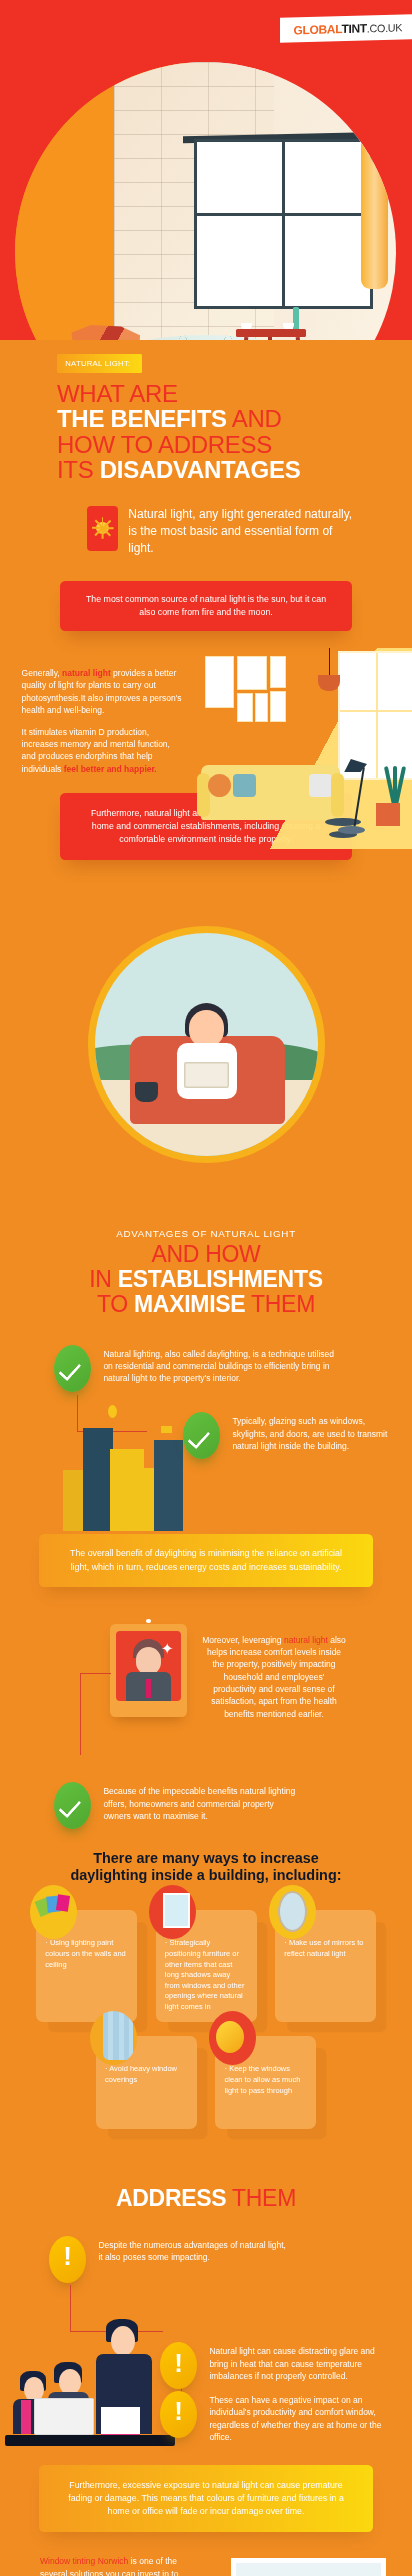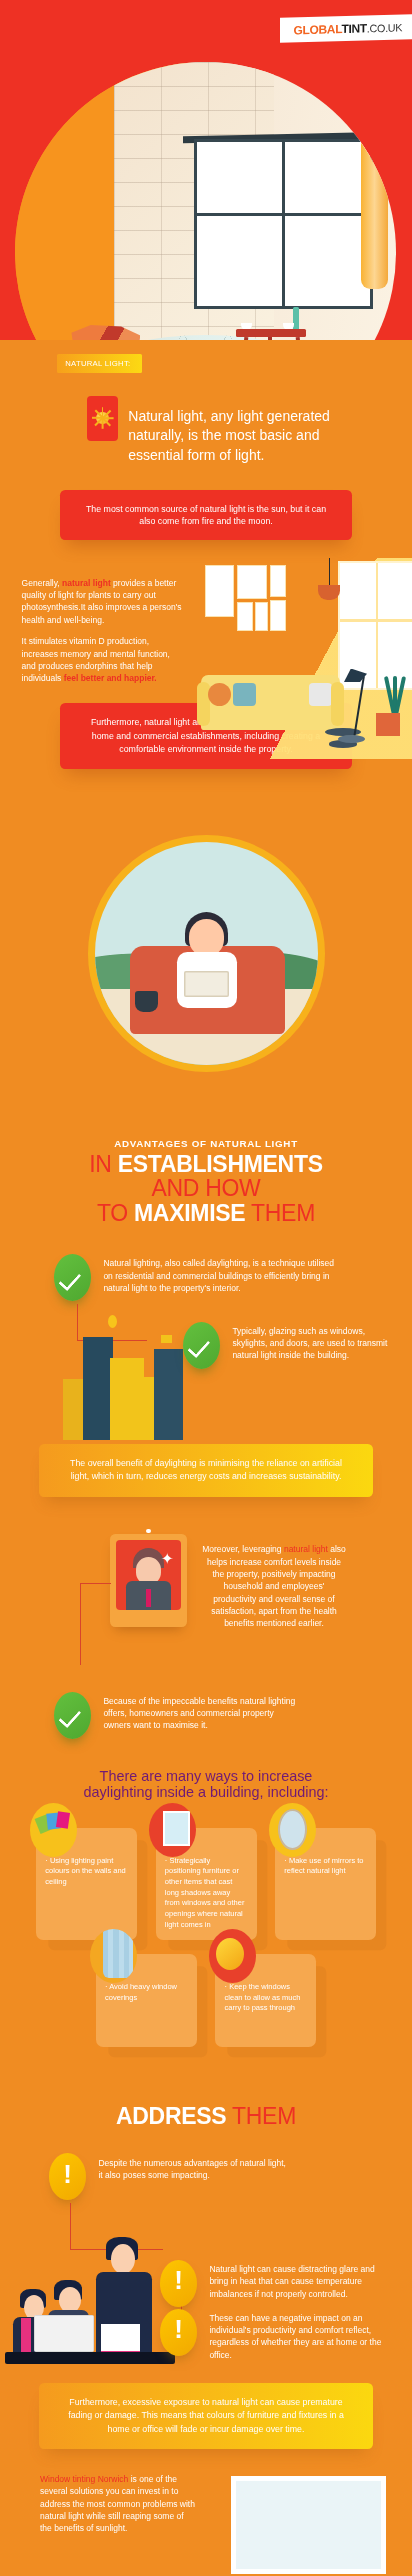--- a/index.html
+++ b/index.html
@@ -124,21 +124,21 @@
   .intro-row { display:flex; gap:10.3px; margin: 23px 0 0 87px; align-items:flex-start; width: 268px;}
   .sun-badge {
     flex:0 0 auto; width:31px; height:45px; background:#EE3124; border-radius:4.1px;
     display:flex; align-items:center; justify-content:center;
   }
   .sun-glyph { width:21.6px; height:21.6px; position:relative; }
   .sun-glyph .core { position:absolute; left:4.6px; top:4.6px; width:12.4px; height:12.4px; border-radius:50%;
      background: radial-gradient(circle at 35% 35%, #FFE15A, #F5A623); }
   .sun-glyph .ray { position:absolute; left:50%; top:50%; width:1.5px; height:10.8px; margin-left:-0.8px;
      background:#F7B21B; transform-origin: 0.8px 0; }
-  .intro-text { color:#fff; font-size:14px; line-height:1.42;margin-top:11px; }
+  .intro-text { color:#fff; font-size:12px; line-height:1.42; }
 
   
   .red-banner {
     margin: 24px auto 0; width: 292px; background:#EE3124; color:#fff;
     border-radius: 5.2px; padding: 12.4px 20.6px; text-align:center;
     font-size:8.8px; line-height:1.45;
     box-shadow: 0 11.3px 17.5px -6.2px rgba(150,50,10,.33);
   }
 
   
@@ -203,21 +203,21 @@
   .rc-person-head{position:absolute;left:50%;top:77px;margin-left:-17.5px;width:35px;height:38px;
      border-radius:17.5px;background:#FFC9A6;}
   .rc-hair{position:absolute;left:50%;top:70px;margin-left:-21.6px;width:43px;height:34px;background:#2B2B37;border-radius:21.6px 21.6px 5.2px 5.2px;}
   .rc-body{position:absolute;left:50%;top:110px;margin-left:-30px;width:60px;height:56px;background:#fff;border-radius:10.3px;}
   .rc-book{position:absolute;left:50%;top:129px;margin-left:-23px;width:45px;height:26px;background:#F2EDE0;border-radius:2.1px;
      box-shadow: inset 0 0 0 1.5px #D9CFB8;}
   .rc-mug{position:absolute;left:40px;top:149px;width:23px;height:20.6px;background:#2E3B45;border-radius:3.1px 3.1px 8.2px 8.2px;}
 
   
   .sect-head { text-align:center; padding: 13.4px 0 0; }
-  .sect-sub { color:#fff; font-size:9.8px; letter-spacing:0.7px; font-weight:700;text-align:center; }
+  .sect-sub { color:#fff; font-size:9.8px; letter-spacing:0.7px; font-weight:400;text-align:center; }
   .sect-title { font-size:23px; line-height:1.08; margin-top:3.1px; font-weight:300; color:#EE3124; letter-spacing:-0.3px; }
   .sect-title .w { color:#fff; font-weight:800; }
 
   .tick-row { display:flex; gap:12.4px; align-items:flex-start; }
   .tick {
     flex:0 0 auto; width:37px; height:47px; border-radius:50%;
     background: linear-gradient(145deg,#63C03E,#4FA830);
     position:relative;
     box-shadow: 0 7.2px 10.3px -4.1px rgba(60,110,20,.5);
   }
@@ -253,22 +253,22 @@
   }
   .portrait-inner { position:absolute; left:6.2px; top:6.2px; right:6.2px; height:70px; background:#E8402B; border-radius:4.1px; overflow:hidden; }
   .pf-hair{position:absolute;left:50%;top:8.2px;margin-left:-15.5px;width:31px;height:19.6px;background:#7B4E4E;border-radius:15.5px 15.5px 0 0;}
   .pf-face{position:absolute;left:50%;top:16.5px;margin-left:-12.4px;width:25px;height:28px;background:#F7C9AC;border-radius:12.4px;}
   .pf-suit{position:absolute;left:50%;bottom:0;margin-left:-23px;width:45px;height:29px;background:#4A5560;border-radius:6.2px 6.2px 0 0;}
   .pf-tie{position:absolute;left:50%;bottom:3.1px;margin-left:-2.6px;width:5.2px;height:18.5px;background:#D81B60;}
   .pf-sparkle{position:absolute;right:7.2px;top:10.3px;color:#fff;font-size:15.5px;line-height:1;}
   .pf-nail{position:absolute;left:50%;top:-5.2px;margin-left:-2.1px;width:4.1px;height:4.1px;border-radius:50%;background:#fff;}
 
   .cta-red {
-    color:#701a75; font-weight:normal; text-align:center; font-size:14.4px; line-height:1.15;
-    margin: 29px auto 0; width: 309px;
+    color:#0f172a; font-weight:bold; text-align:center; font-size:14.4px; line-height:1.15;
+    margin: 21px auto 0; width: 309px;
   }
 
   
   .cards { display:flex; flex-wrap:wrap; gap:14.4px 18.5px; justify-content:center; padding: 27px 33px 20.6px; }
   .card {
     width: 101px; min-height: 93px; background:#F6A84F; border-radius:7.2px;
     padding: 28px 9.3px 9.3px; color:#fff; font-size:7.5px; line-height:1.42;
     position:relative;
     box-shadow: 11.3px 11.3px 0 -1px rgba(210,120,30,.28);
   }
@@ -334,20 +334,26 @@
       </div>
     </div>
 
     <div class="hero-logo">
       <span class="g">GLOBAL</span><span class="t">TINT</span><span class="d">.CO.UK</span>
     </div>
   </div>
 
   <div class="title-block">
     <div class="kicker">NATURAL LIGHT:</div>
+    <h1 class="big-title">
+      <span class="line"><span class="r">WHAT ARE</span></span>
+      <span class="line"><span class="w">THE BENEFITS</span><span class="r"> AND</span></span>
+      <span class="line"><span class="r">HOW TO ADDRESS</span></span>
+      <span class="line"><span class="r">ITS </span><span class="w">DISADVANTAGES</span></span>
+    </h1>
 
     <div class="intro-row">
       <div class="sun-badge">
         <div class="sun-glyph">
           <div class="core"></div>
           <div class="ray" style="transform:rotate(0deg) translateY(-10.8px);"></div>
           <div class="ray" style="transform:rotate(45deg) translateY(-10.8px);"></div>
           <div class="ray" style="transform:rotate(90deg) translateY(-10.8px);"></div>
           <div class="ray" style="transform:rotate(135deg) translateY(-10.8px);"></div>
           <div class="ray" style="transform:rotate(180deg) translateY(-10.8px);"></div>
@@ -409,22 +415,22 @@
       <div class="rc-person-head"></div>
       <div class="rc-body"></div>
       <div class="rc-book"></div>
       <div class="rc-mug"></div>
     </div>
   </div>
 
   <div class="sect-head">
     <div class="sect-sub">ADVANTAGES OF NATURAL LIGHT</div>
     <div class="sect-title">
+      <div><span>AND HOW</span></div>
       <div><span>IN </span><span class="w">ESTABLISHMENTS</span></div>
-      <div><span>AND HOW</span></div>
       <div><span>TO </span><span class="w">MAXIMISE</span><span> THEM</span></div>
     </div>
   </div>
 
   <div class="tick-row" style="margin:28px 0 0 54px; width:289px;">
     <div class="tick"></div>
     <div class="tick-text">Natural lighting, also called daylighting, is a technique utilised on residential and commercial buildings to efficiently bring in natural light to the property's interior.</div>
   </div>
 
   <div style="position:relative; height:129px; margin-top:3.1px;">
@@ -505,21 +511,21 @@
       <div class="card-icon" style="background:#F4A721;">
         <div style="position:absolute;left:13.4px;top:0;width:30px;height:49px;background:repeating-linear-gradient(90deg,#A8CFE3 0 5.2px,#BCDCEC 5.2px 10.3px);border-radius:0 0 6.2px 6.2px;"></div>
       </div>
       <div>· Avoid heavy window coverings</div>
     </div>
 
     <div class="card">
       <div class="card-icon" style="background:#E8402B;">
         <div style="position:absolute;left:7.2px;top:9.3px;width:28px;height:32px;border-radius:50%;background:linear-gradient(140deg,#FFD93B,#F2A413);"></div>
       </div>
-      <div>· Keep the windows clean to allow as much carry to pass through</div>
+      <div>· Keep the windows clean to allow as much light to pass through</div>
     </div>
   </div>
 
   <div class="disadv-wrap">
     <div class="sect-head">
       <div class="sect-title">
         <div><span class="w">ADDRESS</span><span> THEM</span></div>
       </div>
     </div>
 
@@ -549,21 +555,21 @@
         <div class="desk"></div>
       </div>
 
       <div class="tick-row" style="position:absolute; left:160px; top:13.4px; width:227px;margin-top:44px;">
         <div class="warn"></div>
         <div class="tick-text">Natural light can cause distracting glare and bring in heat that can cause temperature imbalances if not properly controlled.</div>
       </div>
 
       <div class="tick-row" style="position:absolute; left:160px; top:106px; width:227px;">
         <div class="warn"></div>
-        <div class="tick-text">These can have a negative impact on an individual's productivity and comfort reflect, regardless of whether they are at home or the office.</div>
+        <div class="tick-text">These can have a negative impact on an individual's productivity and comfort window, regardless of whether they are at home or the office.</div>
       </div>
     </div>
 
     <div class="yellow-banner">Furthermore, excessive exposure to natural light can cause premature fading or damage. This means that colours of furniture and fixtures in a home or office will fade or incur damage over time.</div>
 
     <div style="position:relative; height:170px; margin-top:18.5px;">
       <div class="lr-text" style="width:155px; margin-left:40px; padding-top:5.2px;">
         <p><span class="hl" style="font-weight:normal;">Window tinting Norwich</span><span> is one of the several solutions you can invest in to address the most common problems with natural light while still reaping some of the benefits of sunlight.</span></p>
 
       </div>

